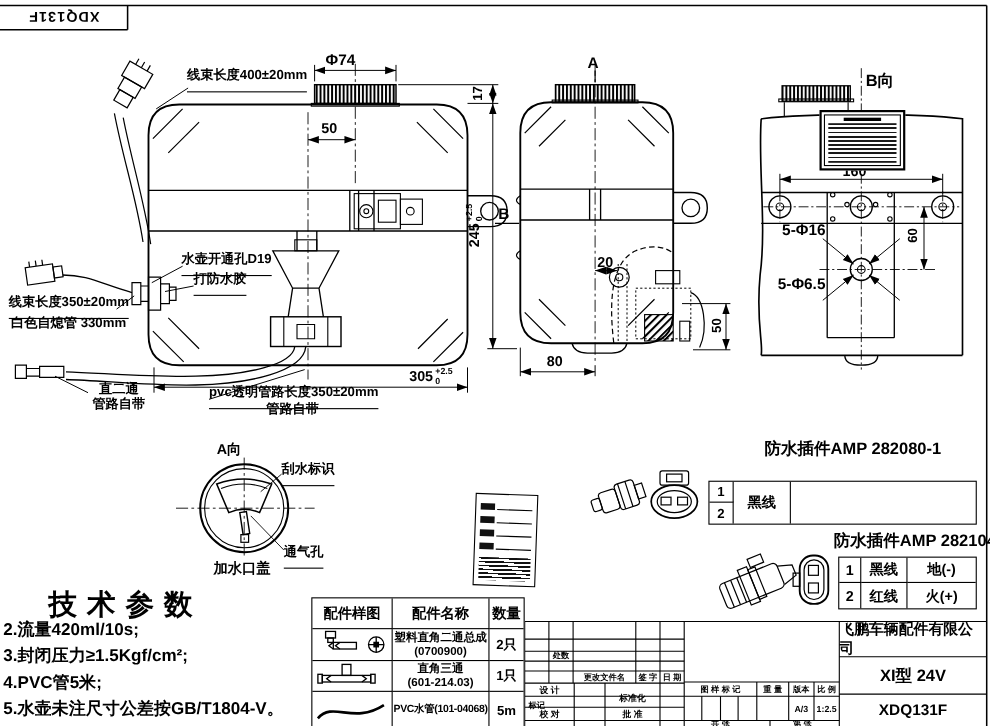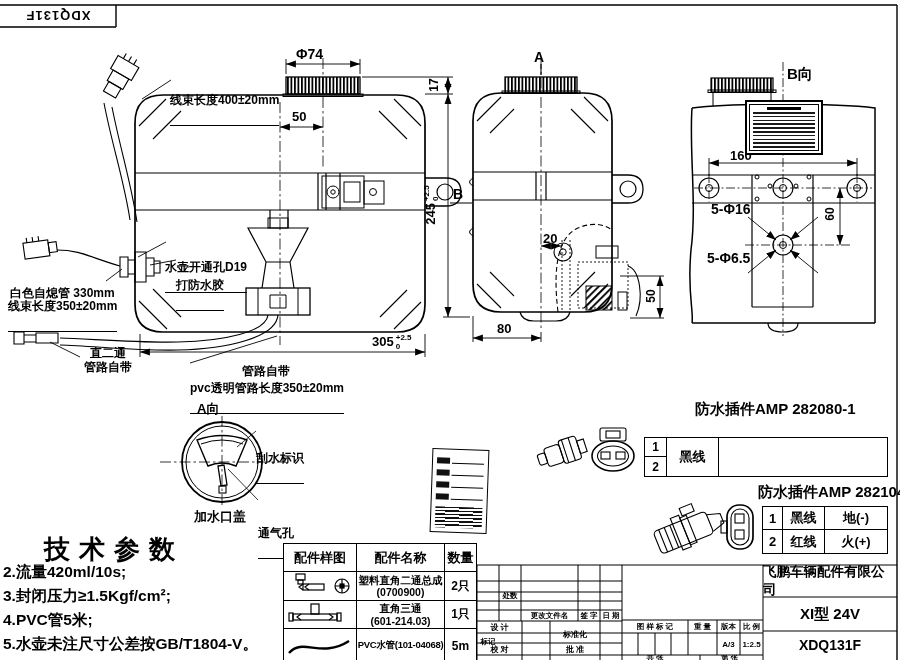--- a/index.html
+++ b/index.html
@@ -1,26 +1,26 @@
 <!DOCTYPE html>
 <html><head>
 <meta charset="utf-8">
 <style>
   html,body{margin:0;padding:0;background:#888;}
   #sheet{position:relative;width:900px;height:660px;background:#fff;overflow:hidden;
          font-family:"Liberation Sans","DejaVu Sans",sans-serif;color:#000;}
   #art{position:absolute;left:0;top:0;z-index:1;}
   .lbl{position:absolute;z-index:2;font-weight:bold;white-space:nowrap;line-height:1.1;}
-  .ul{border-bottom:1.3px solid #000;padding-bottom:18px;margin-top:32px;}
+  .ul{border-bottom:1.3px solid #000;padding-bottom:8px;}
   .rlbl{position:absolute;z-index:2;font-weight:bold;white-space:nowrap;
         transform:translate(-50%,-50%) rotate(-90deg);}
   .tolstack{display:inline-flex;flex-direction:column;font-size:8px;line-height:8.5px;
         font-weight:bold;vertical-align:middle;margin-left:2px;}
   .tb{position:absolute;z-index:2;font-weight:bold;display:flex;align-items:center;
-        justify-content:center;overflow:hidden;}
+        justify-content:center;overflow:hidden;border-radius:12px;}
   
   .warn{position:absolute;z-index:2;left:745px;top:100px;width:78px;height:55px;
         border:2.5px solid #000;box-sizing:border-box;padding:2px;background:#fff;}
   .warn-inner{width:100%;height:100%;border:1px solid #000;box-sizing:border-box;
         padding:2px 3px;display:flex;flex-direction:column;gap:2px;}
   .warn-title{height:3px;background:#000;width:55%;margin:0 auto;}
   .warn-lines{flex:1;background:repeating-linear-gradient(to bottom,#1a1a1a 0px,#1a1a1a 1.6px,transparent 1.6px,transparent 3.8px);}
   
   .sticker{position:absolute;z-index:2;left:431px;top:449px;width:57px;height:84px;
         border:1.6px solid #000;transform:rotate(2deg);box-sizing:border-box;
@@ -269,21 +269,21 @@
         <span>+2.5</span>
         <span>0</span>
       </span>
   </div>
   <div class="lbl" style="left:453px;top:187px;font-size:14px">B</div>
   <div class="lbl" style="left:543px;top:232px;font-size:13px">20</div>
   <div class="rlbl" style="left:651px;top:296px;font-size:12px">50</div>
   <div class="lbl" style="left:497px;top:322px;font-size:13px">80</div>
 
   <div class="lbl" style="left:787px;top:66px;font-size:15px">B向</div>
-  <div class="lbl" style="left:730px;top:149px;font-size:13px">160</div>
+  <div class="lbl" style="left:766px;top:149px;font-size:13px">160</div>
   <div class="lbl" style="left:711px;top:202px;font-size:14px">5-Φ16</div>
   <div class="lbl" style="left:707px;top:251px;font-size:14px">5-Φ6.5</div>
   <div class="rlbl" style="left:830px;top:214px;font-size:12px">60</div>
   <div class="warn">
     <div class="warn-inner">
       <div class="warn-title"></div>
       <div class="warn-lines"></div>
     </div>
   </div>
 

